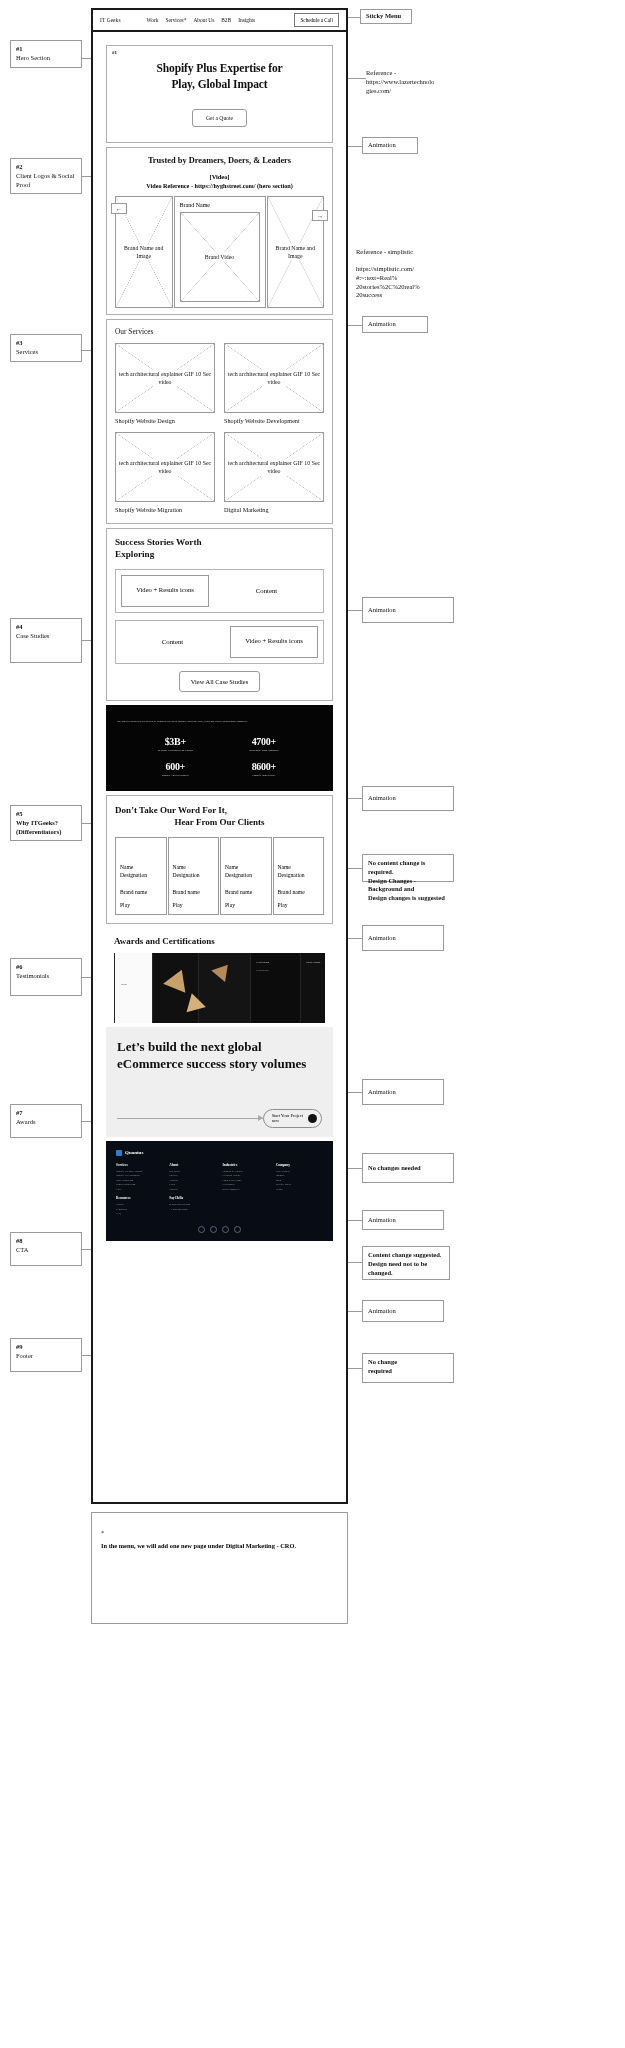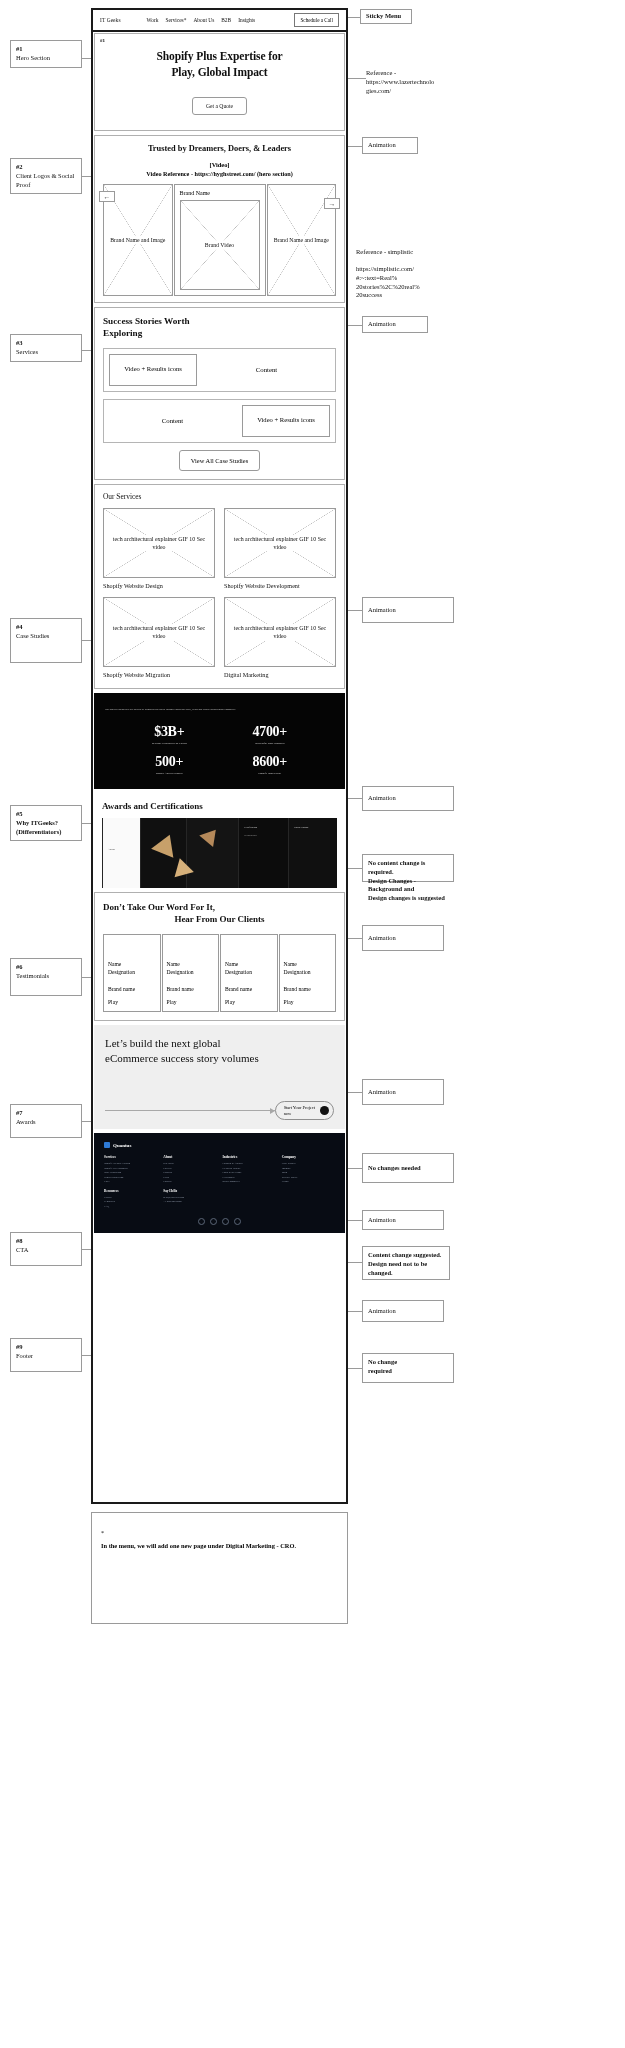--- a/index.html
+++ b/index.html
@@ -53,21 +53,21 @@
   .navlinks span { font-size: 5.4px; color: #111; white-space: nowrap; }
   .navcta {
     margin-left: auto;
     border: 1px solid #777;
     font-size: 5.2px;
     padding: 3px 5px;
     white-space: nowrap;
   }
 
   
-  .page { padding: 1px; }
+  .page { padding: 13px; }
   .sec {
     border: 1px solid #b0b0b0;
     background: #fff;
     margin-bottom: 4px;
     position: relative;
   }
   .sec.flat { border: none; }
   .tag {
     position: absolute; left: 5px; top: 4px;
     font-size: 5px; font-weight: bold; color: #111;
@@ -157,21 +157,21 @@
   
   .stats {
     background: #050505; color: #fff;
     padding: 10px 11px 14px;
     margin-bottom: 4px;
   }
   .stats h2 { font-size: 10.5px; font-weight: bold; line-height: 1.32; }
   .stats .lede { font-size: 2.6px; line-height: 1.5; margin-top: 5px; opacity: .72; max-width: 150px;}
   .statgrid { display: grid; grid-template-columns: 1fr 1fr; gap: 9px 4px; margin-top: 12px; padding: 0 16px;}
   .stat { text-align: center; }
-  .stat .num { font-size: 14px; font-weight: bold; letter-spacing: -.3px; }
+  .stat .num { font-size: 10px; font-weight: bold; letter-spacing: -.3px; }
   .stat .lab { font-size: 2.8px; margin-top: 2px; opacity: .8; }
 
   
   .testi { padding: 8px; }
   .testi h2 { font-size: 9px; font-weight: bold; line-height: 1.35; color: #0f0f0f; text-align: center;}
   .testi h2 .l1 { display: block; text-align: left; }
   .testi h2 .l2 { display: block; text-align: center; }
   .tgrid { display: flex; gap: 1px; margin-top: 9px; height: 78px; }
   .tcard {
     flex: 1; border: 1px solid #9a9a9a; padding: 5px 4px;
@@ -191,21 +191,21 @@
     position: absolute; top: 0; height: 100%;
     background: #141414; border-left: 1px solid #262626;
   }
   .awardimg .tri {
     position: absolute; width: 0; height: 0;
   }
   .awardimg .wtxt { position: absolute; color: #d8d8d8; font-size: 2.6px; }
 
   
   .ctaband { background: #efefef; padding: 11px 11px 9px; margin-top: 4px; }
-  .ctaband h2 { font-size: 11px; font-weight: normal; line-height: 1.35; color: #0f0f0f; }
+  .ctaband h2 { font-size: 13px; font-weight: bold; line-height: 1.35; color: #0f0f0f; }
   .ctaband .row { display: flex; align-items: center; margin-top: 36px; }
   .ctaband .line { flex: 1; height: 1px; background: #a8a8a8; position: relative; }
   .ctaband .line::after {
     content: ""; position: absolute; right: 0; top: -2.5px;
     border-left: 5px solid #a8a8a8;
     border-top: 3px solid transparent; border-bottom: 3px solid transparent;
   }
   .ctaband .pill {
     border: 1px solid #8f8f8f; border-radius: 12px;
     display: flex; align-items: center; gap: 5px;
@@ -426,86 +426,119 @@
           </div>
           <div class="arrow" style="left:4px; top:55px;">
             <span>←</span>
           </div>
           <div class="arrow" style="right:4px; top:62px;">
             <span>→</span>
           </div>
         </div>
       </div>
 
+      <div class="sec services">
+        <h2>Our Services</h2>
+        <div class="grid2">
+          <div class="svc">
+            <div class="xbox ph">
+              <span>tech architectural explainer GIF 10 Sec video</span>
+            </div>
+            <div class="cap">Shopify Website Design</div>
+          </div>
+          <div class="svc">
+            <div class="xbox ph">
+              <span>tech architectural explainer GIF 10 Sec video</span>
+            </div>
+            <div class="cap">Shopify Website Development</div>
+          </div>
+          <div class="svc">
+            <div class="xbox ph">
+              <span>tech architectural explainer GIF 10 Sec video</span>
+            </div>
+            <div class="cap">Shopify Website Migration</div>
+          </div>
+          <div class="svc">
+            <div class="xbox ph">
+              <span>tech architectural explainer GIF 10 Sec video</span>
+            </div>
+            <div class="cap">Digital Marketing</div>
+          </div>
+        </div>
+      </div>
+
       <div class="sec cases">
         <h2>
           <span>Success Stories Worth</span><br>
           <span>Exploring</span>
         </h2>
         <div class="caserow">
           <div class="vid">Video + Results icons</div>
           <div class="cnt">Content</div>
         </div>
         <div class="caserow">
           <div class="cnt">Content</div>
           <div class="vid">Video + Results icons</div>
         </div>
         <div class="cta-wrap">
           <div class="cta">View All Case Studies</div>
         </div>
       </div>
 
-      <div class="sec services">
-        <h2>Our Services</h2>
-        <div class="grid2">
-          <div class="svc">
-            <div class="xbox ph">
-              <span>tech architectural explainer GIF 10 Sec video</span>
-            </div>
-            <div class="cap">Shopify Website Design</div>
-          </div>
-          <div class="svc">
-            <div class="xbox ph">
-              <span>tech architectural explainer GIF 10 Sec video</span>
-            </div>
-            <div class="cap">Shopify Website Development</div>
-          </div>
-          <div class="svc">
-            <div class="xbox ph">
-              <span>tech architectural explainer GIF 10 Sec video</span>
-            </div>
-            <div class="cap">Shopify Website Migration</div>
-          </div>
-          <div class="svc">
-            <div class="xbox ph">
-              <span>tech architectural explainer GIF 10 Sec video</span>
-            </div>
-            <div class="cap">Digital Marketing</div>
-          </div>
-        </div>
-      </div>
-
       <div class="stats">
         <div class="lede">Our proven capabilities are backed by numbers that speak volumes about our scale, reach and results across global commerce.</div>
         <div class="statgrid">
           <div class="stat">
             <div class="num">$3B+</div>
             <div class="lab">Revenue Generated For Clients</div>
           </div>
           <div class="stat">
             <div class="num">4700+</div>
             <div class="lab">Successful Store Migrated</div>
           </div>
           <div class="stat">
-            <div class="num">500+</div>
+            <div class="num">600+</div>
             <div class="lab">Mobile App Developed</div>
           </div>
           <div class="stat">
             <div class="num">8600+</div>
             <div class="lab">Shopify Stores Built</div>
+          </div>
+        </div>
+      </div>
+
+      <div class="sec testi">
+        <h2>
+          <span class="l1">Don’t Take Our Word For It,</span>
+          <span class="l2">Hear From Our Clients</span>
+        </h2>
+        <div class="tgrid">
+          <div class="tcard">
+            <div class="nm">Name</div>
+            <div>Designation</div>
+            <div class="bn">Brand name</div>
+            <div class="play">Play</div>
+          </div>
+          <div class="tcard">
+            <div class="nm">Name</div>
+            <div>Designation</div>
+            <div class="bn">Brand name</div>
+            <div class="play">Play</div>
+          </div>
+          <div class="tcard">
+            <div class="nm">Name</div>
+            <div>Designation</div>
+            <div class="bn">Brand name</div>
+            <div class="play">Play</div>
+          </div>
+          <div class="tcard">
+            <div class="nm">Name</div>
+            <div>Designation</div>
+            <div class="bn">Brand name</div>
+            <div class="play">Play</div>
           </div>
         </div>
       </div>
 
       <div class="sec flat awards">
         <h2>Awards and Certifications</h2>
         <div class="awardimg">
           <div class="col" style="left:0; width:38px; background:#fafafa;"></div>
           <div class="col" style="left:38px; width:46px; background:#101010;"></div>
           <div class="col" style="left:84px; width:52px; background:#141414;"></div>
@@ -514,53 +547,20 @@
           <div class="tri" style="left:52px; top:16px; border-left:12px solid transparent; border-right:12px solid transparent; border-bottom:20px solid #c7a06a; transform:rotate(22deg);"></div>
           <div class="tri" style="left:70px; top:40px; border-left:10px solid transparent; border-right:10px solid transparent; border-bottom:17px solid #d6b07a; transform:rotate(-15deg);"></div>
           <div class="tri" style="left:100px; top:10px; border-left:9px solid transparent; border-right:9px solid transparent; border-bottom:15px solid #b5895a; transform:rotate(40deg);"></div>
           <div class="wtxt" style="left:6px; top:30px; color:#333;">Award</div>
           <div class="wtxt" style="left:142px; top:8px;">Certification</div>
           <div class="wtxt" style="left:142px; top:16px; opacity:.6;">Recognition</div>
           <div class="wtxt" style="left:192px; top:8px;">Partner Badge</div>
         </div>
       </div>
 
-      <div class="sec testi">
-        <h2>
-          <span class="l1">Don’t Take Our Word For It,</span>
-          <span class="l2">Hear From Our Clients</span>
-        </h2>
-        <div class="tgrid">
-          <div class="tcard">
-            <div class="nm">Name</div>
-            <div>Designation</div>
-            <div class="bn">Brand name</div>
-            <div class="play">Play</div>
-          </div>
-          <div class="tcard">
-            <div class="nm">Name</div>
-            <div>Designation</div>
-            <div class="bn">Brand name</div>
-            <div class="play">Play</div>
-          </div>
-          <div class="tcard">
-            <div class="nm">Name</div>
-            <div>Designation</div>
-            <div class="bn">Brand name</div>
-            <div class="play">Play</div>
-          </div>
-          <div class="tcard">
-            <div class="nm">Name</div>
-            <div>Designation</div>
-            <div class="bn">Brand name</div>
-            <div class="play">Play</div>
-          </div>
-        </div>
-      </div>
-
       <div class="ctaband">
         <h2>
           <span>Let’s build the next global</span><br>
           <span>eCommerce success story volumes</span>
         </h2>
         <div class="row">
           <div class="line"></div>
           <div class="pill">
             <span class="t">
               <span>Start Your Project</span><br>

